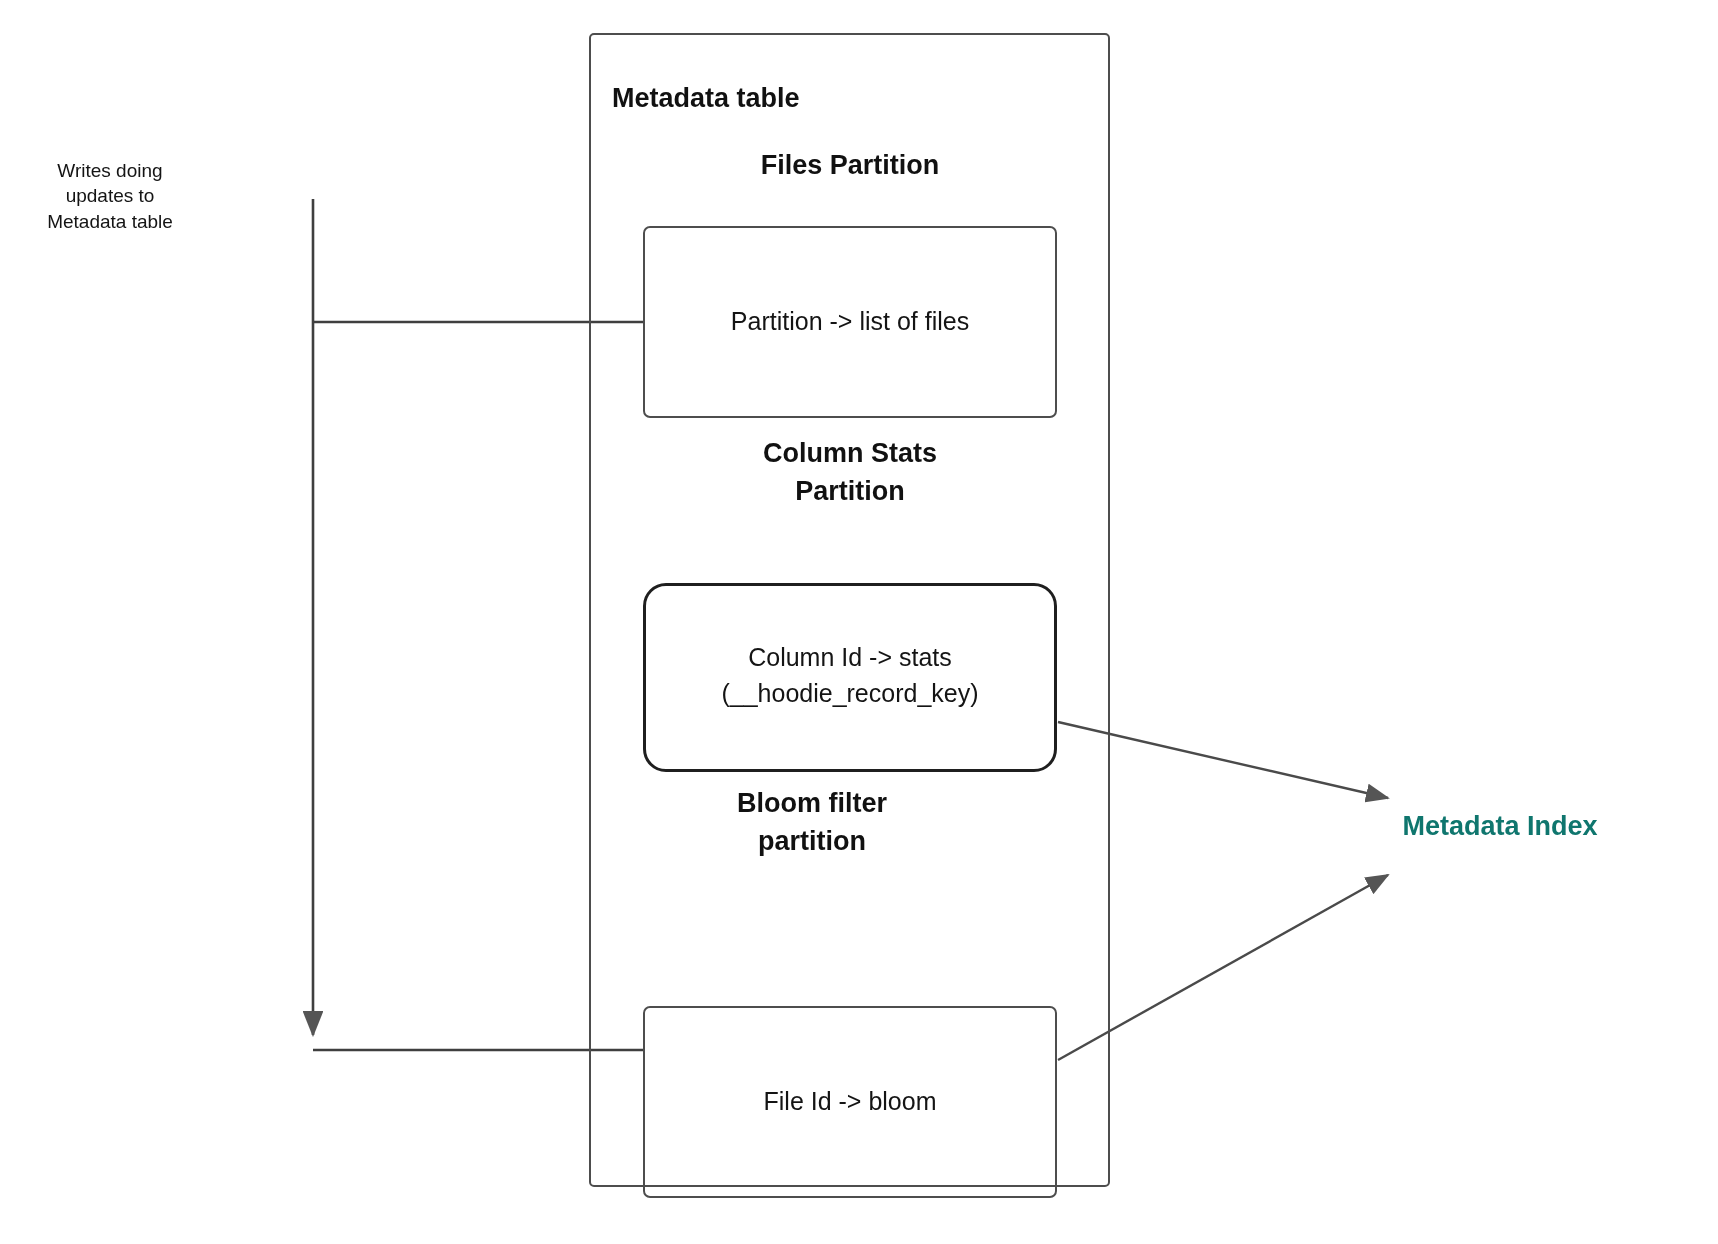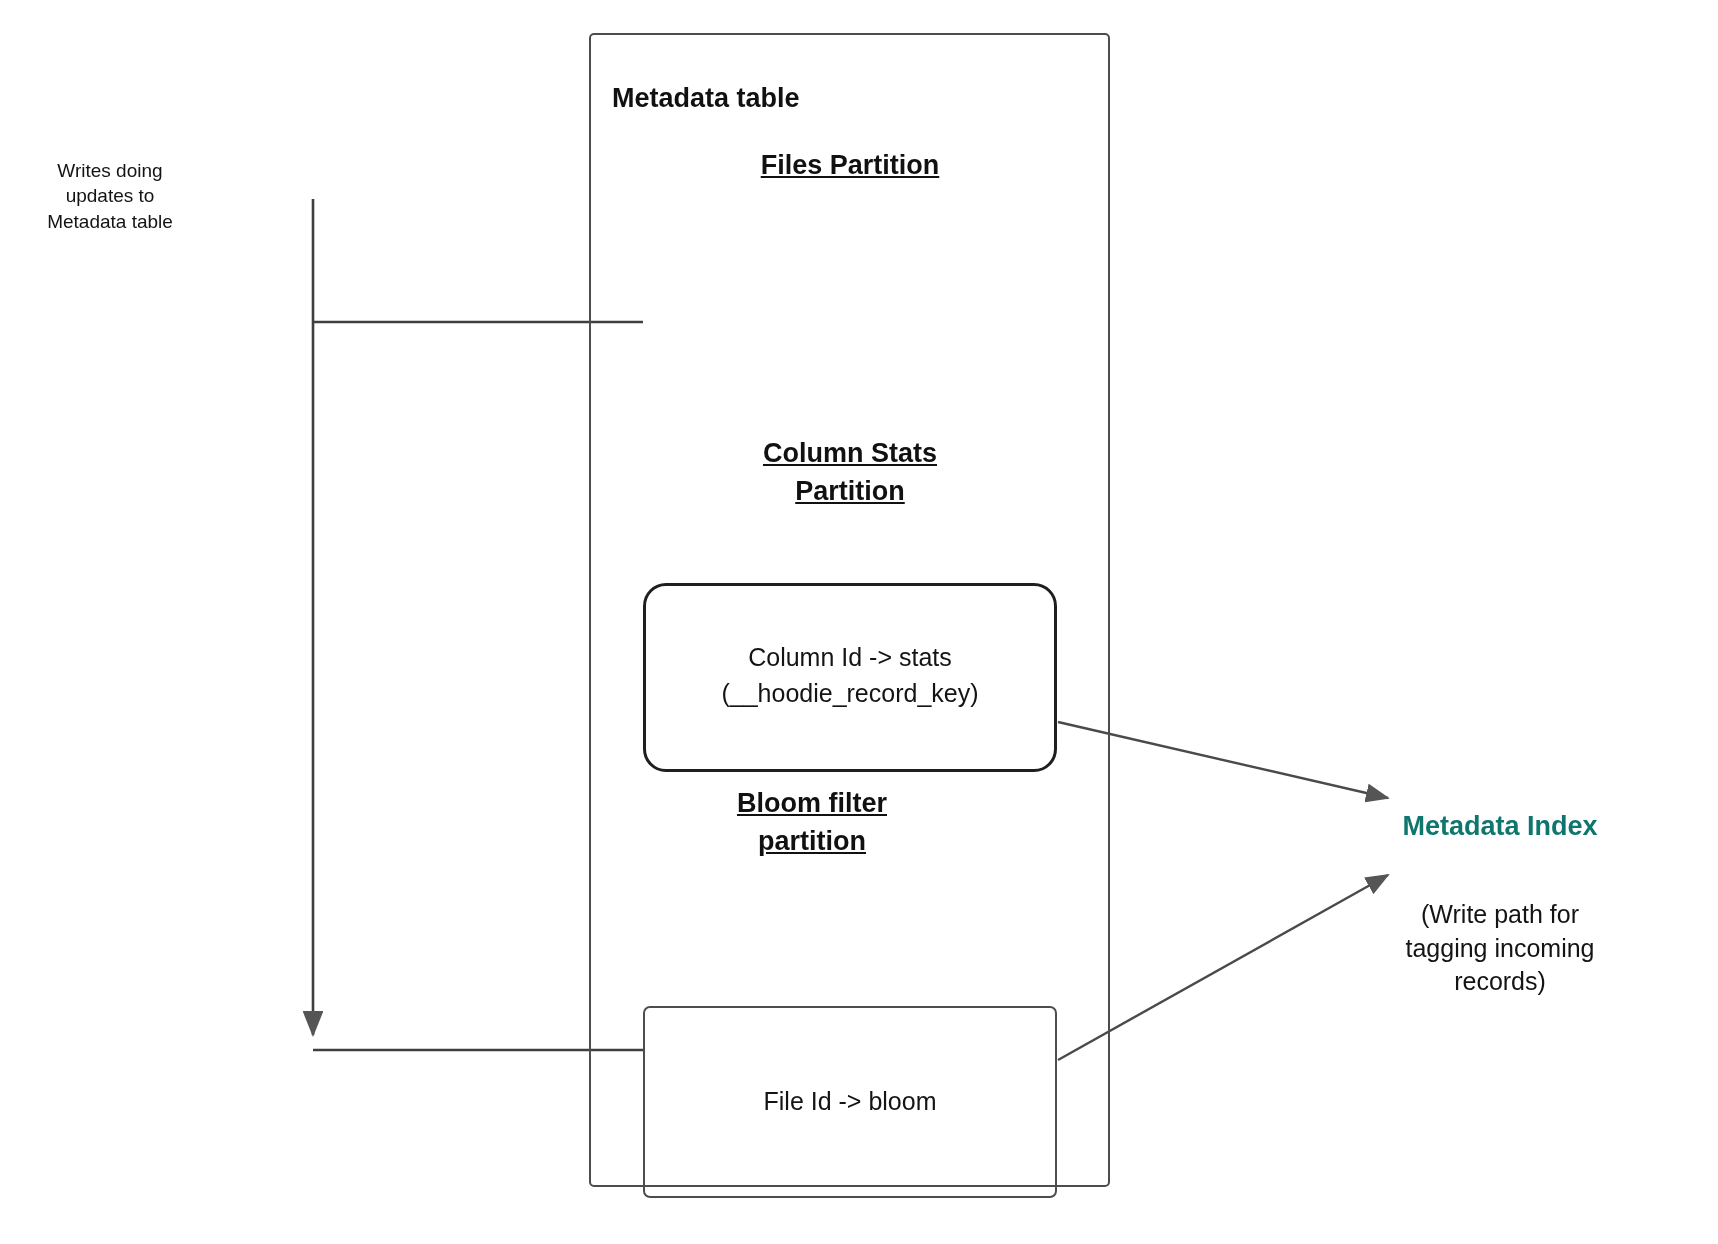--- a/index.html
+++ b/index.html
@@ -68,21 +68,20 @@
 
   
   .section-title {
     position: absolute;
     text-align: center;
     font-size: 27px;
     font-weight: bold;
     color: #111111;
     line-height: 1.42;
     white-space: pre-line;
-    text-decoration: underline;
   }
   #files-partition-title   { left: 643px; top: 146px; width: 414px; }
   #colstats-partition-title{ left: 643px; top: 434px; width: 414px; }
   #bloom-partition-title   { left: 605px; top: 784px; width: 414px; }
 
   
   .inner-box {
     position: absolute;
     box-sizing: border-box;
     border: 2.4px solid #4d4d4d;
@@ -148,32 +147,32 @@
   </svg>
 
   <div class="lbl" id="writes-label">Writes doing
 updates to
 Metadata table</div>
 
   <div id="metadata-table-box"></div>
   <div id="metadata-table-title" class="lbl">Metadata table</div>
 
   <div class="section-title" id="files-partition-title">Files Partition</div>
+  <div class="inner-box" id="files-box">
+    <span class="inner-text">Partition -&gt; list of files</span>
+  </div>
 
   <div class="section-title" id="colstats-partition-title">Column Stats
 Partition</div>
   <div class="inner-box" id="colstats-box">
     <span class="inner-text">Column Id  -&gt; stats
 (__hoodie_record_key)</span>
   </div>
 
   <div class="section-title" id="bloom-partition-title">Bloom filter
 partition</div>
   <div class="inner-box" id="bloom-box">
     <span class="inner-text">File Id -&gt; bloom</span>
   </div>
 
   <div class="lbl" id="metadata-index-title">Metadata Index</div>
-  <div class="lbl" id="metadata-index-note">(Write path for
-tagging incoming
-records)</div>
 
 </div>
 
 </body></html>

